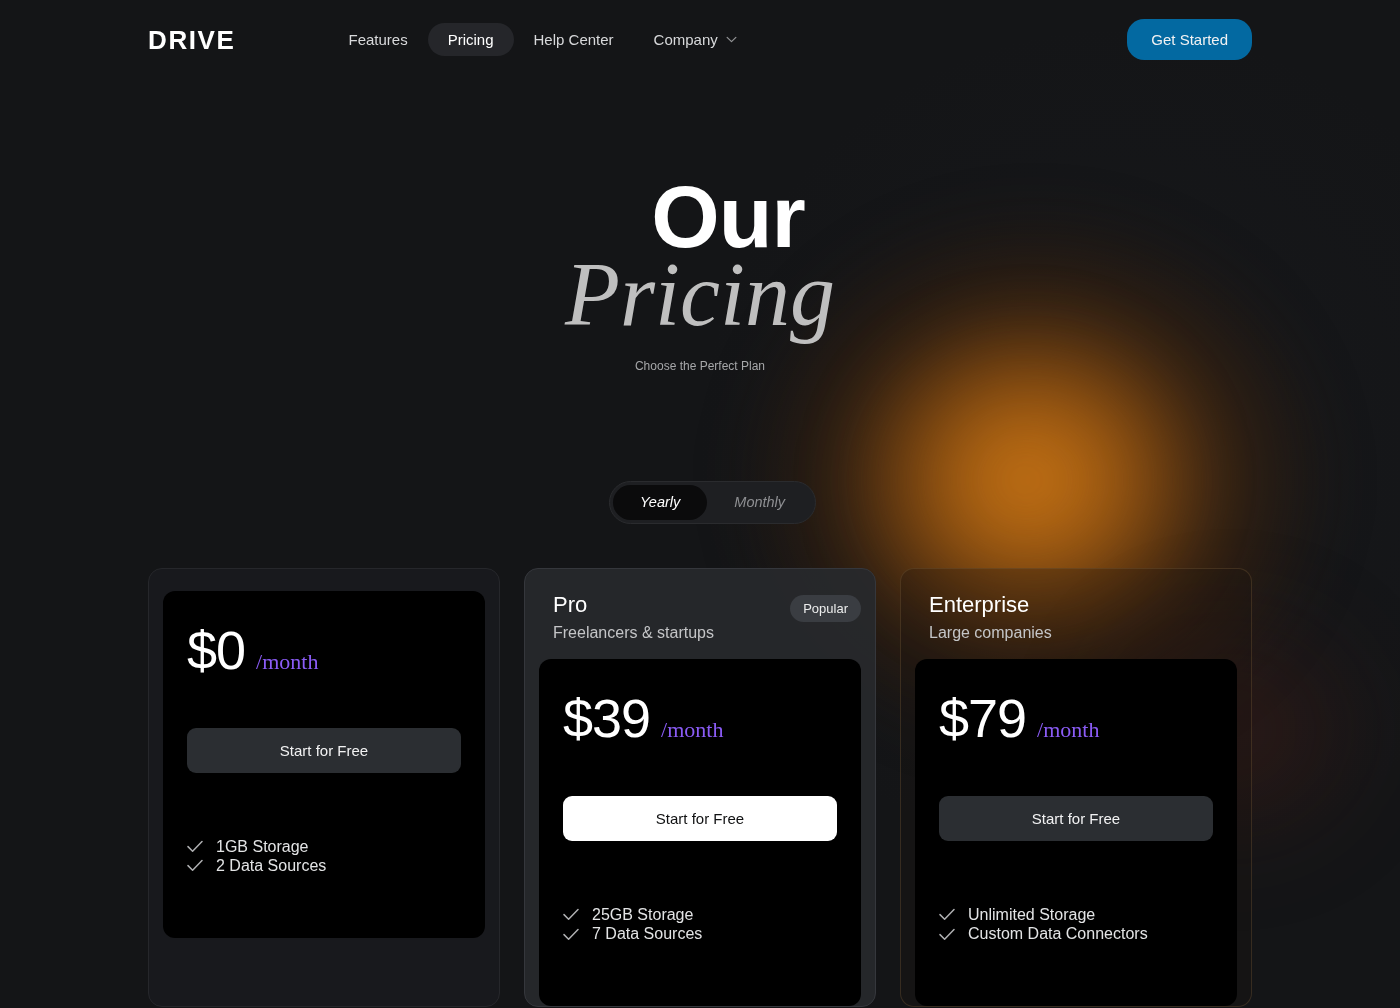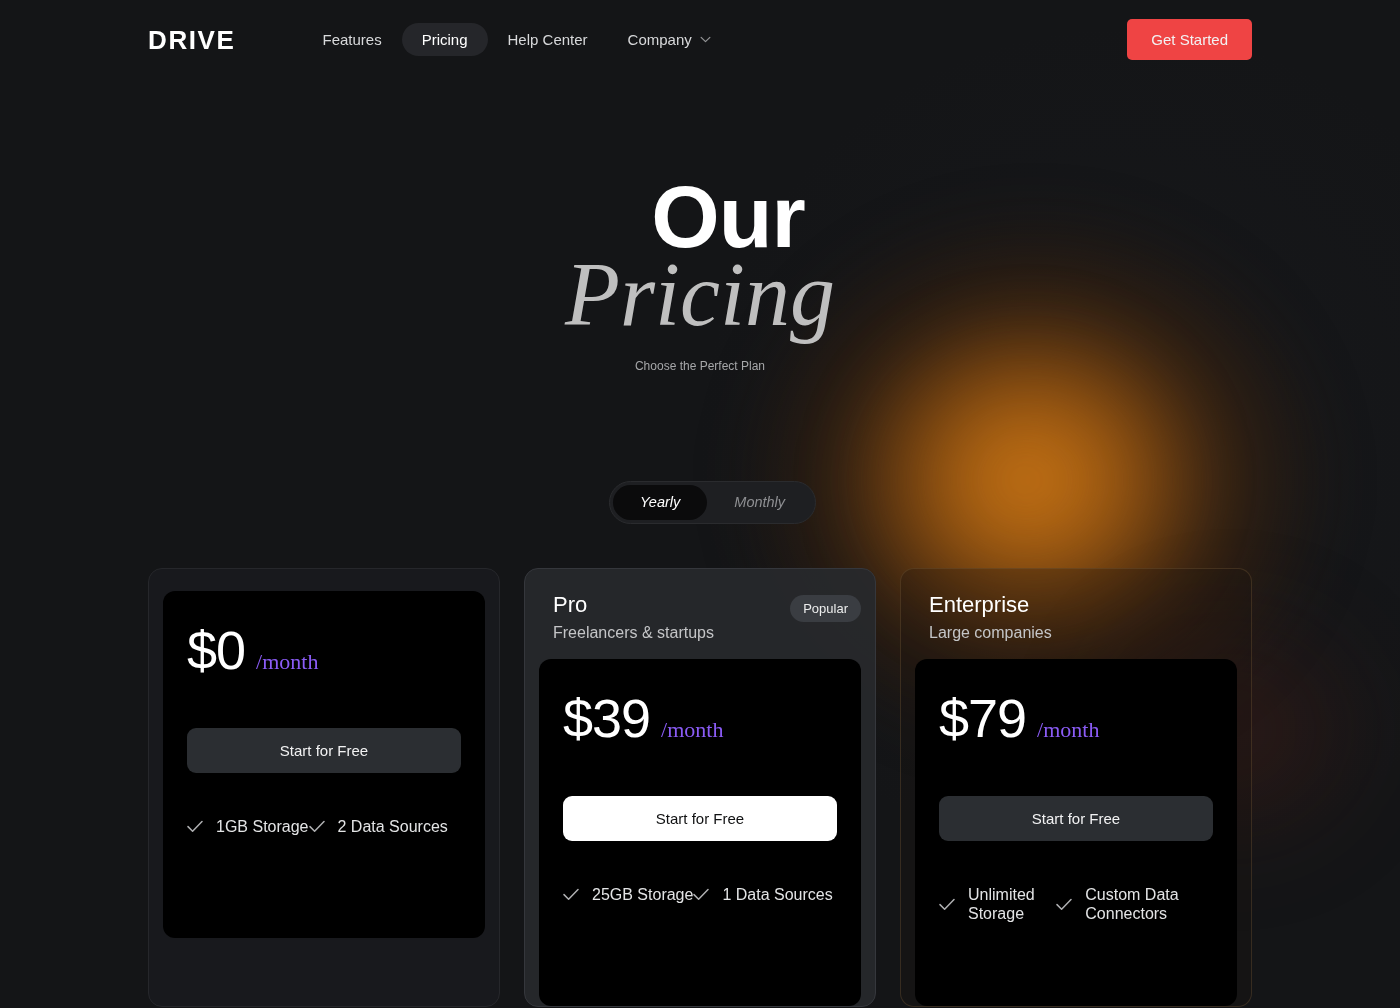--- a/index.html
+++ b/index.html
@@ -71,43 +71,43 @@
     display:flex; align-items:center;
     padding:0 148px 0 148px;
     z-index:20;
   }
   .logo {
     color:#fff;
     font-size:26px;
     font-weight:700;
     letter-spacing:1.6px;
     line-height:1;
-    margin-right:67px;
+    margin-right:93px;
     user-select:none;
   }
   .nav-links { display:flex; align-items:center; gap:0px; }
   .nav-link {
     color:#d8d9db;
     font-size:15px;
     padding:9px 20px;
     border-radius:18px;
     line-height:1;
     white-space:nowrap;
     cursor:pointer;
   }
   .nav-link.active { background:#25262a; color:#ffffff; }
   .nav-link.with-caret { display:flex; align-items:center; gap:8px; }
   .caret { display:inline-block; width:11px; height:7px; opacity:.75; }
   .nav-cta {
     margin-left:auto;
-    background:#ef4444;
+    background:#0369a1;
     color:#f2f2f3;
     font-size:15px;
     padding:13px 24px;
-    border-radius:5px;
+    border-radius:17px;
     line-height:1;
     cursor:pointer;
     white-space:nowrap;
   }
 
   
   .hero { position:absolute; left:0; top:0; width:1400px; text-align:center; z-index:10; }
   .hero-line1 {
     position:absolute; left:0; top:172px; width:1400px;
     font-size:88px; font-weight:700; color:#ffffff;
@@ -203,21 +203,21 @@
     padding:15px 16px;
     border-radius:9px;
     line-height:1;
     cursor:pointer;
     border:none;
     font-family:"Liberation Sans", sans-serif;
   }
   .cta.dark  { background:#2b2e32; color:#f2f2f3; }
   .cta.light { background:#ffffff; color:#101112; }
 
-  .features { margin-top:44px; display:flex; flex-direction:row; }
+  .features { margin-top:64px; display:flex; flex-direction:column; }
   .feature { display:flex; align-items:center; gap:13px; }
   .check { width:16px; height:13px; flex:0 0 16px; opacity:.82; }
   .feature-label { font-size:16px; color:#e3e4e5; line-height:1.2; }
 </style>
 </head>
 <body>
 
 <div id="page">
 
   <div class="bg-layer">
@@ -307,21 +307,21 @@
           <div class="feature">
             <svg class="check" viewBox="0 0 16 13" fill="none">
               <path d="M1 6.6 L5.6 11.2 L15 1.6" stroke="#d6d7d9" stroke-width="1.5" stroke-linecap="round" stroke-linejoin="round"></path>
             </svg>
             <span class="feature-label">25GB Storage</span>
           </div>
           <div class="feature">
             <svg class="check" viewBox="0 0 16 13" fill="none">
               <path d="M1 6.6 L5.6 11.2 L15 1.6" stroke="#d6d7d9" stroke-width="1.5" stroke-linecap="round" stroke-linejoin="round"></path>
             </svg>
-            <span class="feature-label">1 Data Sources</span>
+            <span class="feature-label">7 Data Sources</span>
           </div>
         </div>
       </div>
     </div>
 
     <div class="card enterprise">
       <div class="card-head">
         <div class="card-title">Enterprise</div>
         <div class="card-sub">Large companies</div>
       </div>

